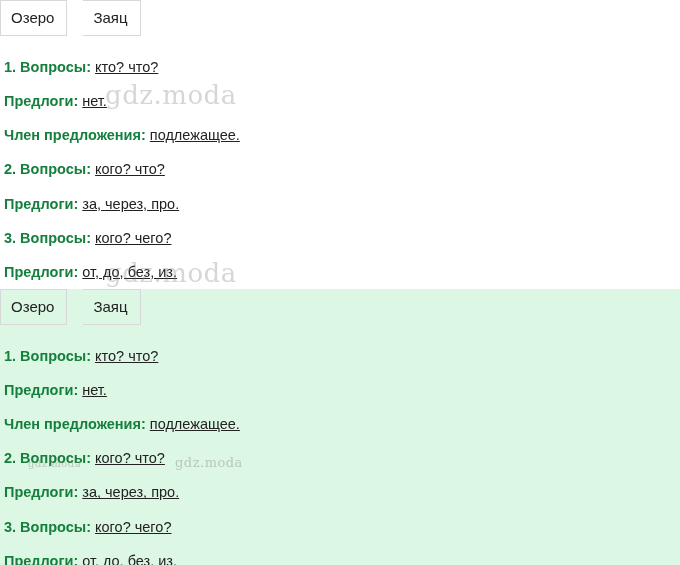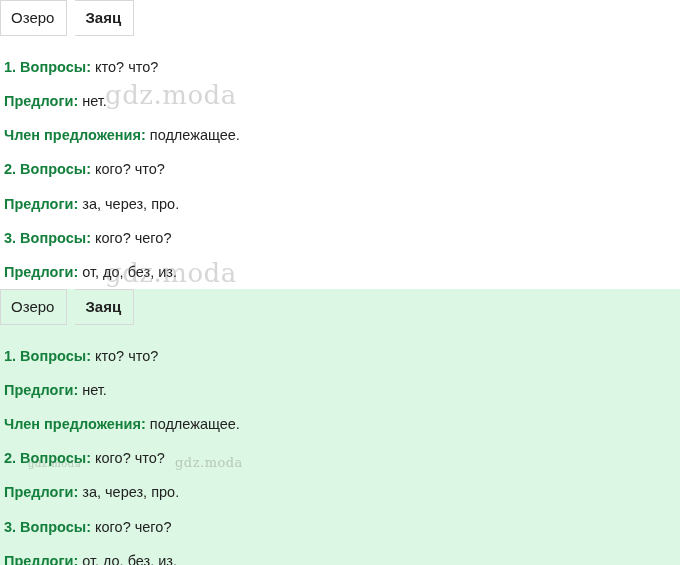--- a/index.html
+++ b/index.html
@@ -29,51 +29,51 @@
     padding-top: 0px;
     padding-bottom: 8px;
   }
   .section-green {
     background: #dcf7e3;
     padding-top: 0px;
     padding-bottom: 20px;
   }
   .word-row {
     display: flex;
-    gap: 8px;
+    gap: 16px;
     padding-left: 0px;
     padding-top: 0px;
   }
   .word-cell {
     border: 1px solid #d8d8d8;
     background: transparent;
     font-size: 15px;
     line-height: 1;
     padding: 9px 12px 10px 10px;
     color: #222222;
     white-space: nowrap;
   }
   .word-cell + .word-cell {
     border-left: none;
-    font-weight: bold;
   }
   .line {
     font-size: 14.5px;
     line-height: 1.25;
     color: #222222;
     padding: 0 0 0 4px;
     margin: 0;
     white-space: nowrap;
   }
   .line .lbl {
     font-weight: bold;
     color: #15803d;
   }
   .line .val {
     font-weight: normal;
+    text-decoration: underline;
   }
   .spacer-1 { height: 22px; }
   .line-wrap { margin-bottom: 16px; }
   .line-wrap:last-child { margin-bottom: 0; }
 
   
   .wm {
     position: absolute;
     font-family: "DejaVu Serif", serif;
     color: rgba(120,120,120,0.30);

